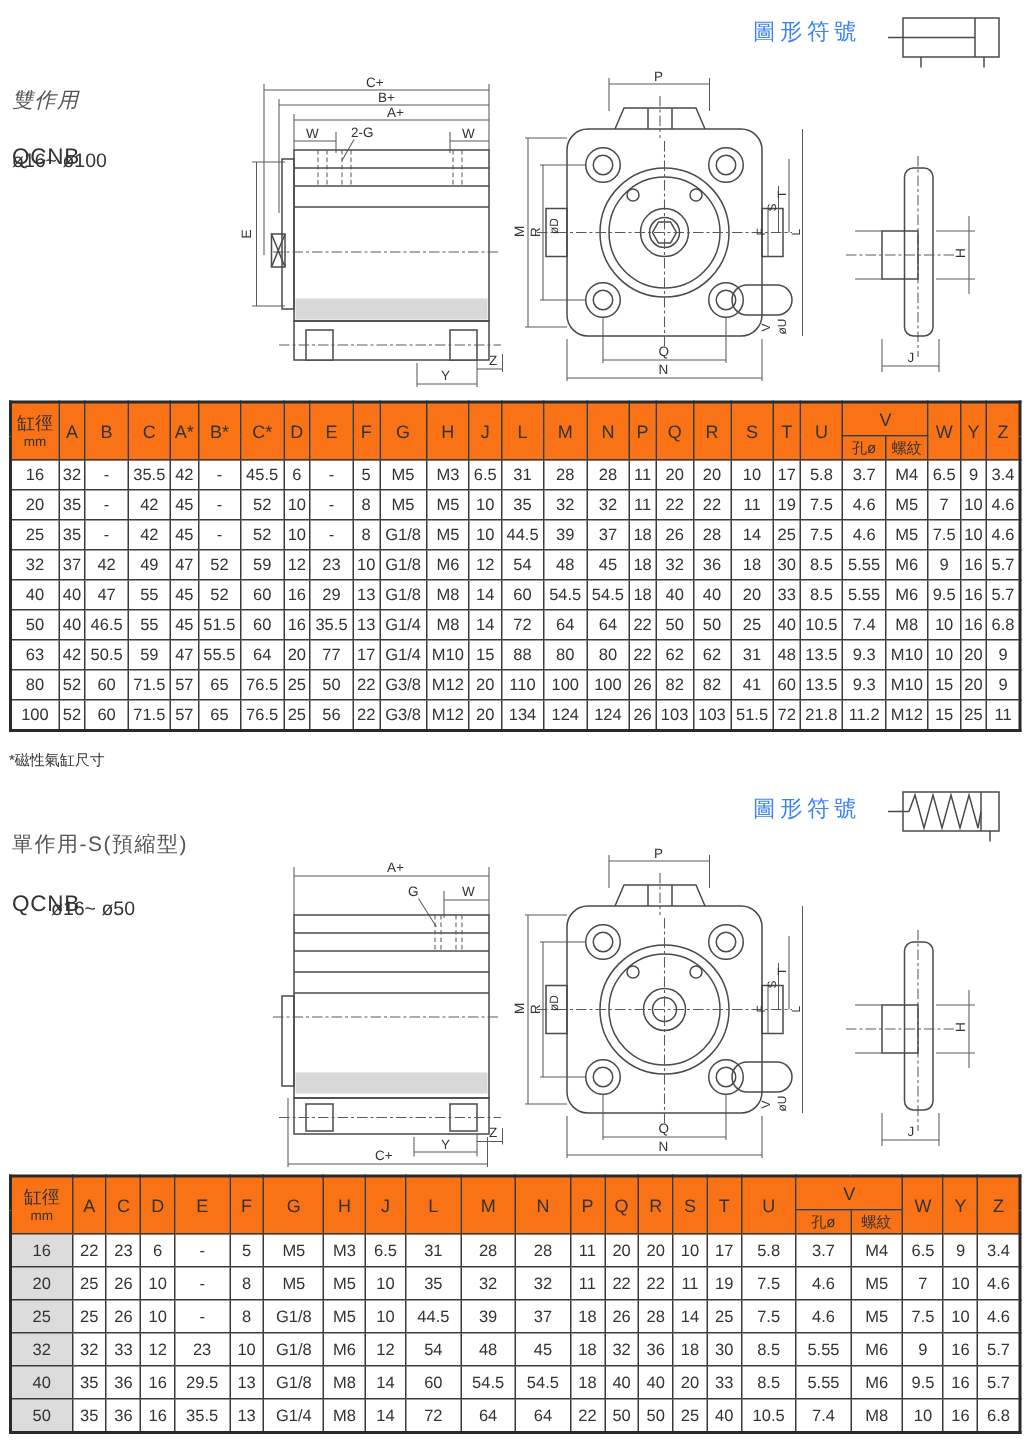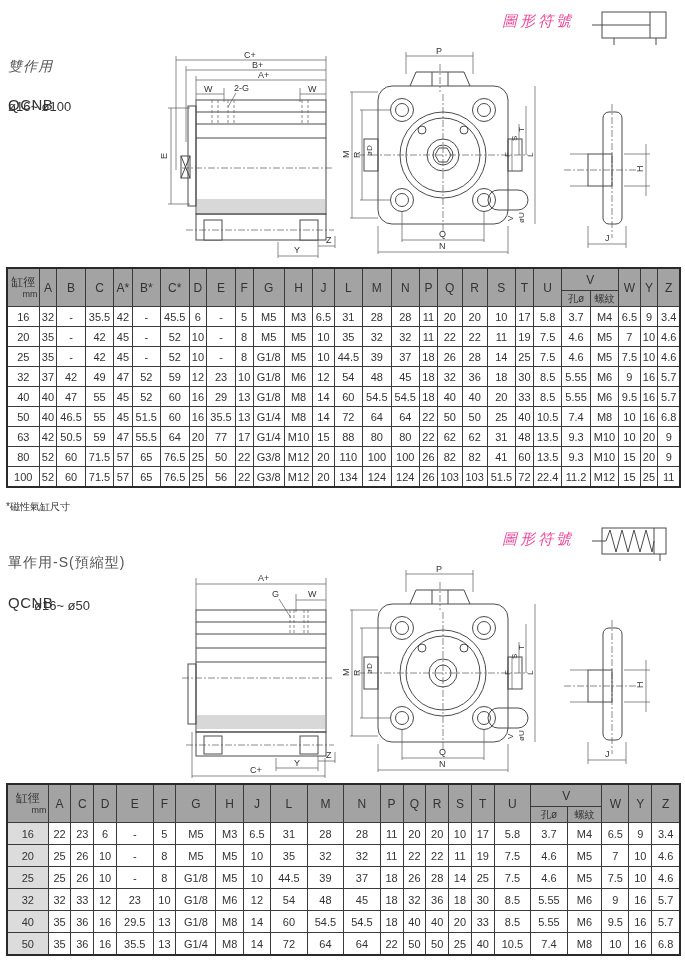--- a/index.html
+++ b/index.html
@@ -1,33 +1,33 @@
 <!DOCTYPE html>
 <html><head>
 <meta charset="utf-8">
 <style>
   html,body{margin:0;padding:0;background:#fff;}
   body{font-family:"Liberation Sans",sans-serif;color:#222;}
   .page{position:relative;width:685px;height:963px;background:#fff;overflow:hidden;}
   .abs{position:absolute;}
   .title{font-size:17px;color:#3a3a3a;letter-spacing:1px;}
-  .sym-label{font-size:15px;color:#ec4899;letter-spacing:3px;font-style:italic;}
+  .sym-label{font-size:15px;color:#3b82f6;letter-spacing:3px;}
   .sec-action{font-size:14px;color:#555;letter-spacing:1px;}
   .sec-model{font-size:15px;color:#333;letter-spacing:.5px;margin-top:18px;}
   .sec-range{font-size:13px;color:#333;}
   .note{font-size:10px;color:#333;}
   table.dim{border-collapse:collapse;width:675px;border:2px solid #2a2a2a;table-layout:auto;}
   .dim th,.dim td{border:1px solid #3a3a3a;text-align:center;white-space:nowrap;padding:0 1px;}
-  .dim thead th{background:#a3a3a3;font-weight:400;font-size:12px;height:21px;color:#333;}
+  .dim thead th{background:#f97316;font-weight:400;font-size:12px;height:21px;color:#333;}
   .dim thead th.v-sub{font-size:10px;height:15px;}
   .dim td{font-size:11px;height:19px;color:#333;}
   #table2 td{height:21px;}
   #table2 td.dia{background:#dcdcdc;}
   .dim th.dia-h{font-size:12px;line-height:1.15;}
-  .dim th.dia-h .unit{display:block;font-size:9px;line-height:1;text-align:right;}
+  .dim th.dia-h .unit{display:block;font-size:9px;line-height:1;}
   
   svg{overflow:visible;}
   svg text{font-family:"Liberation Sans",sans-serif;font-size:9px;fill:#333;}
   .k{stroke:#4a4a4a;stroke-width:1;fill:none;}
   .t{stroke:#5a5a5a;stroke-width:.7;fill:none;}            
   .c{stroke:#5a5a5a;stroke-width:.7;fill:none;stroke-dasharray:7 2 2 2;} 
   .dsh{stroke:#5a5a5a;stroke-width:.7;fill:none;stroke-dasharray:3 2;}
   .gry{fill:#d8d8d8;stroke:none;}
   .wht{fill:#fff;stroke:#4a4a4a;stroke-width:1;}
   .fs8{font-size:8px;}
@@ -461,21 +461,21 @@
           <td>M12</td>
           <td>20</td>
           <td>134</td>
           <td>124</td>
           <td>124</td>
           <td>26</td>
           <td>103</td>
           <td>103</td>
           <td>51.5</td>
           <td>72</td>
-          <td>22.4</td>
+          <td>21.8</td>
           <td>11.2</td>
           <td>M12</td>
           <td>15</td>
           <td>25</td>
           <td>11</td>
         </tr>
       </tbody>
     </table>
 
   <div class="abs note" style="left:6px;top:500px;">*磁性氣缸尺寸</div>

